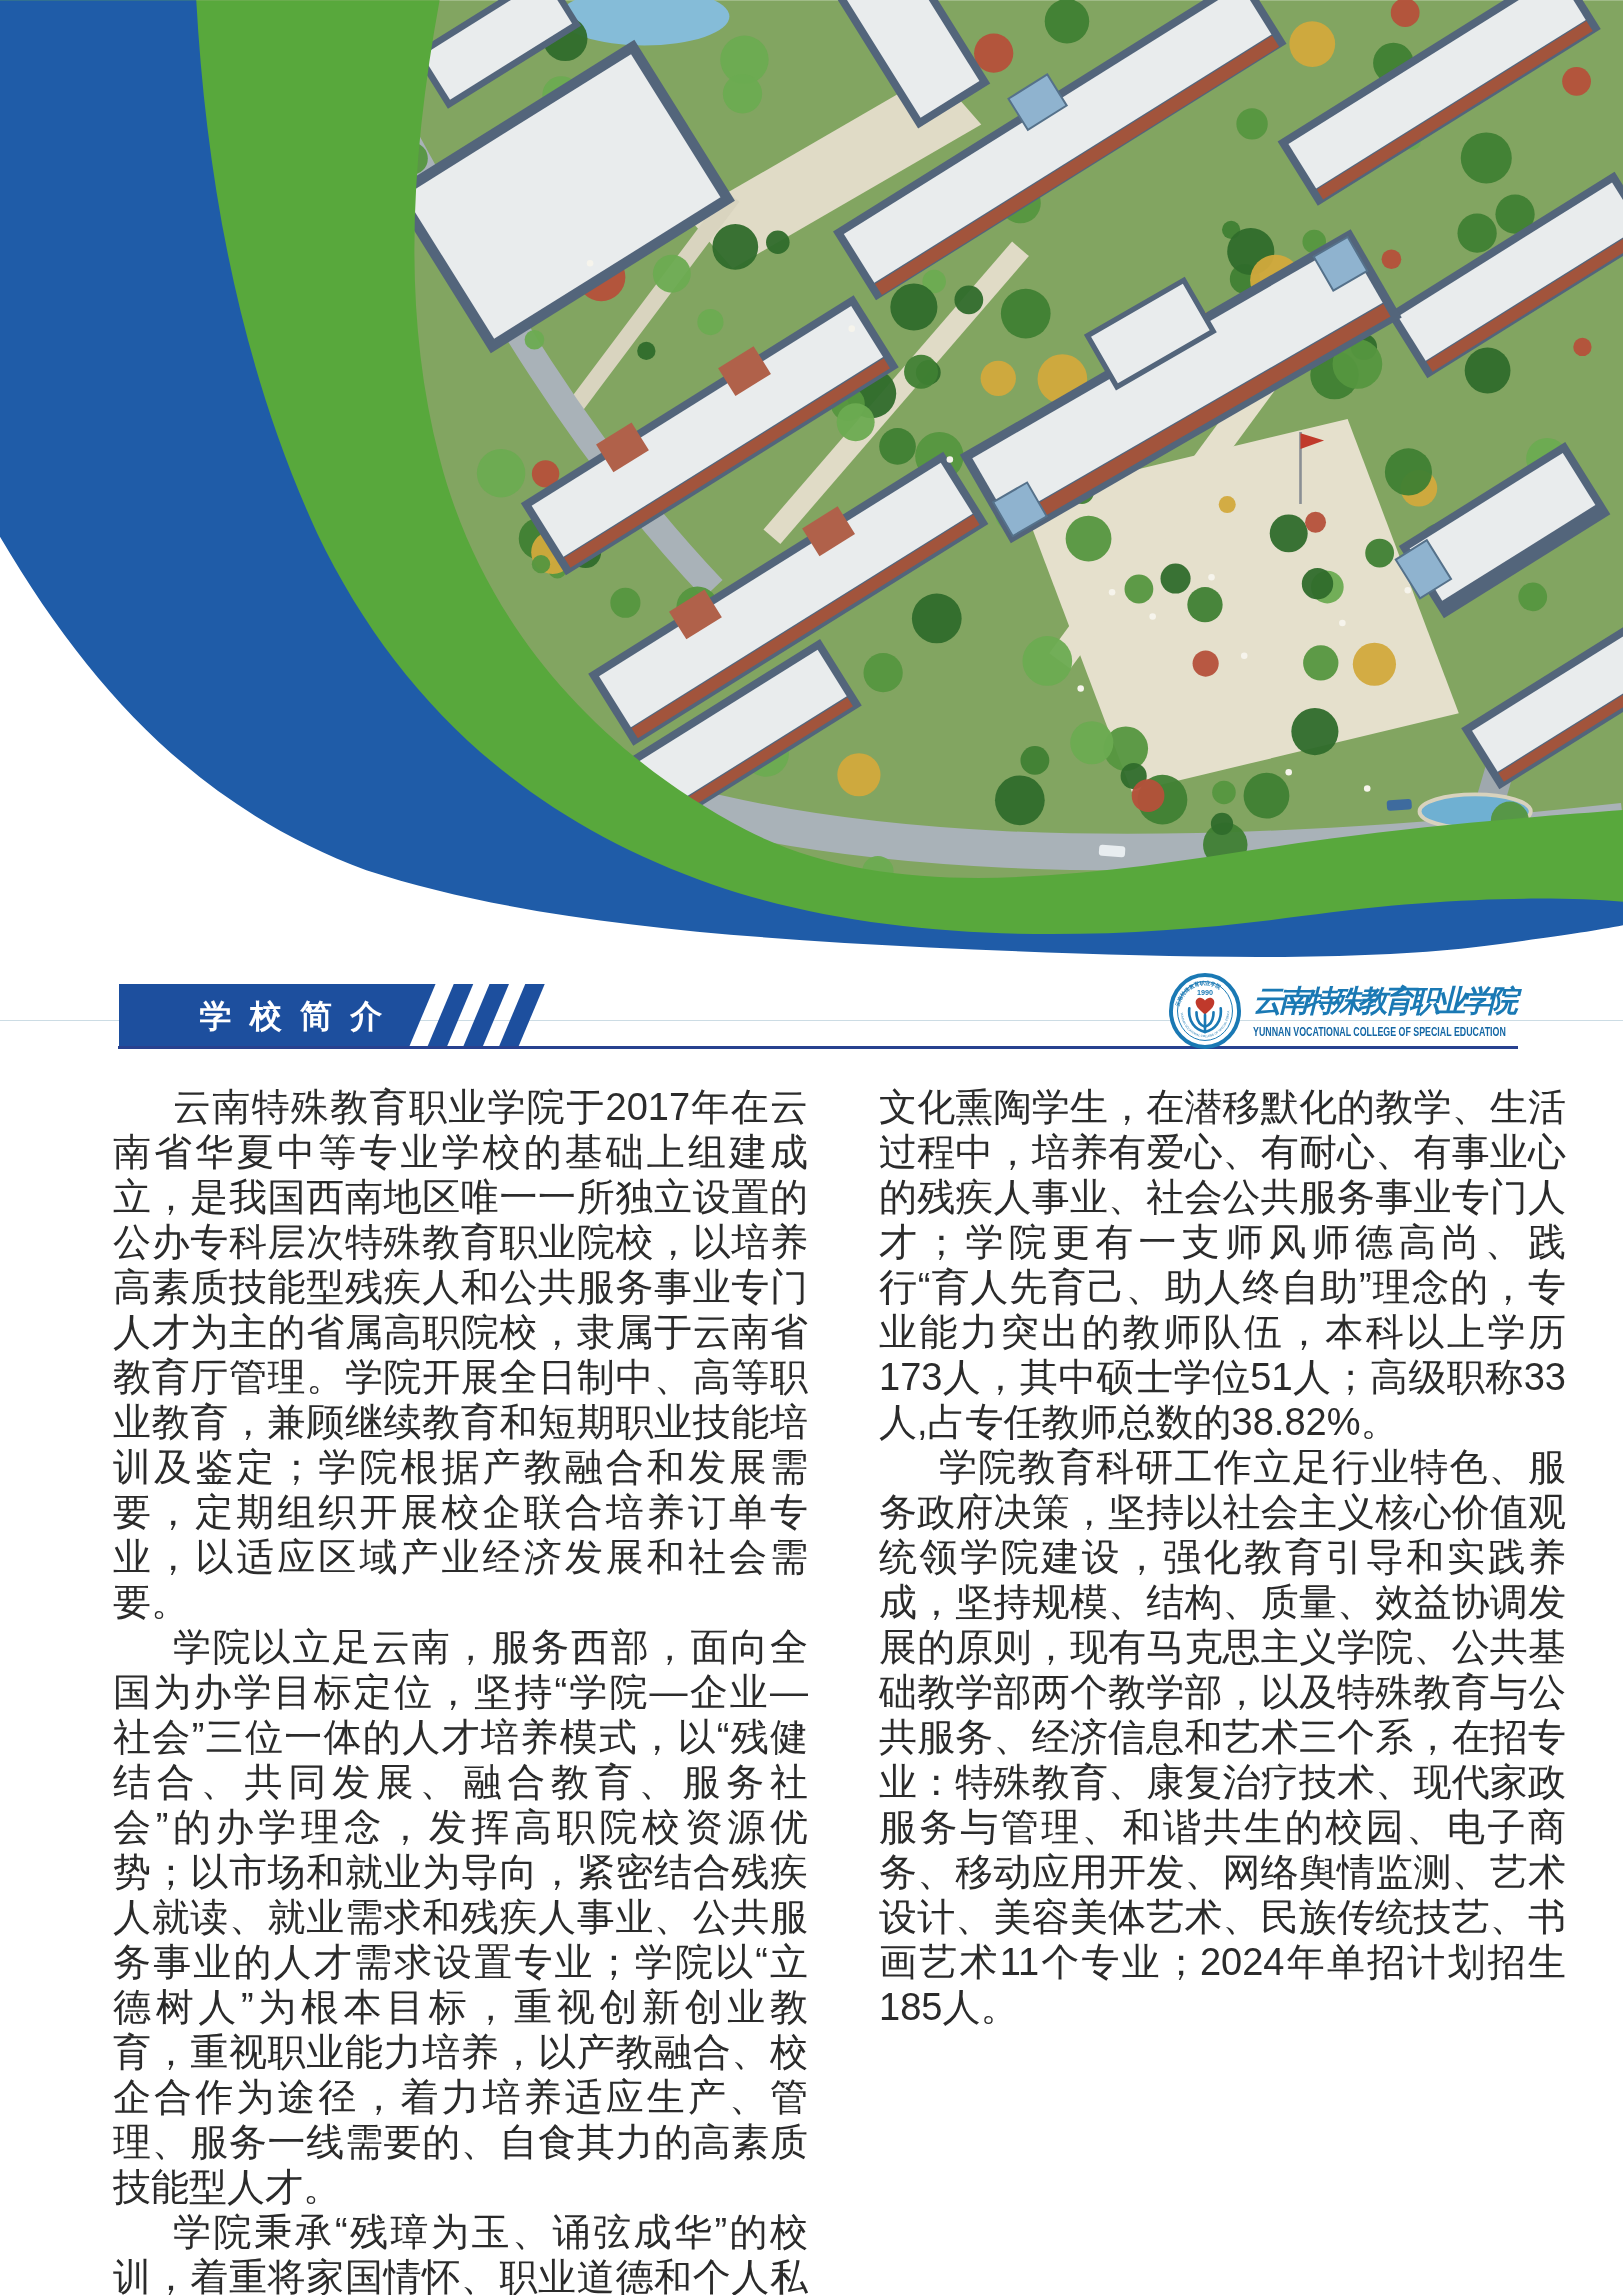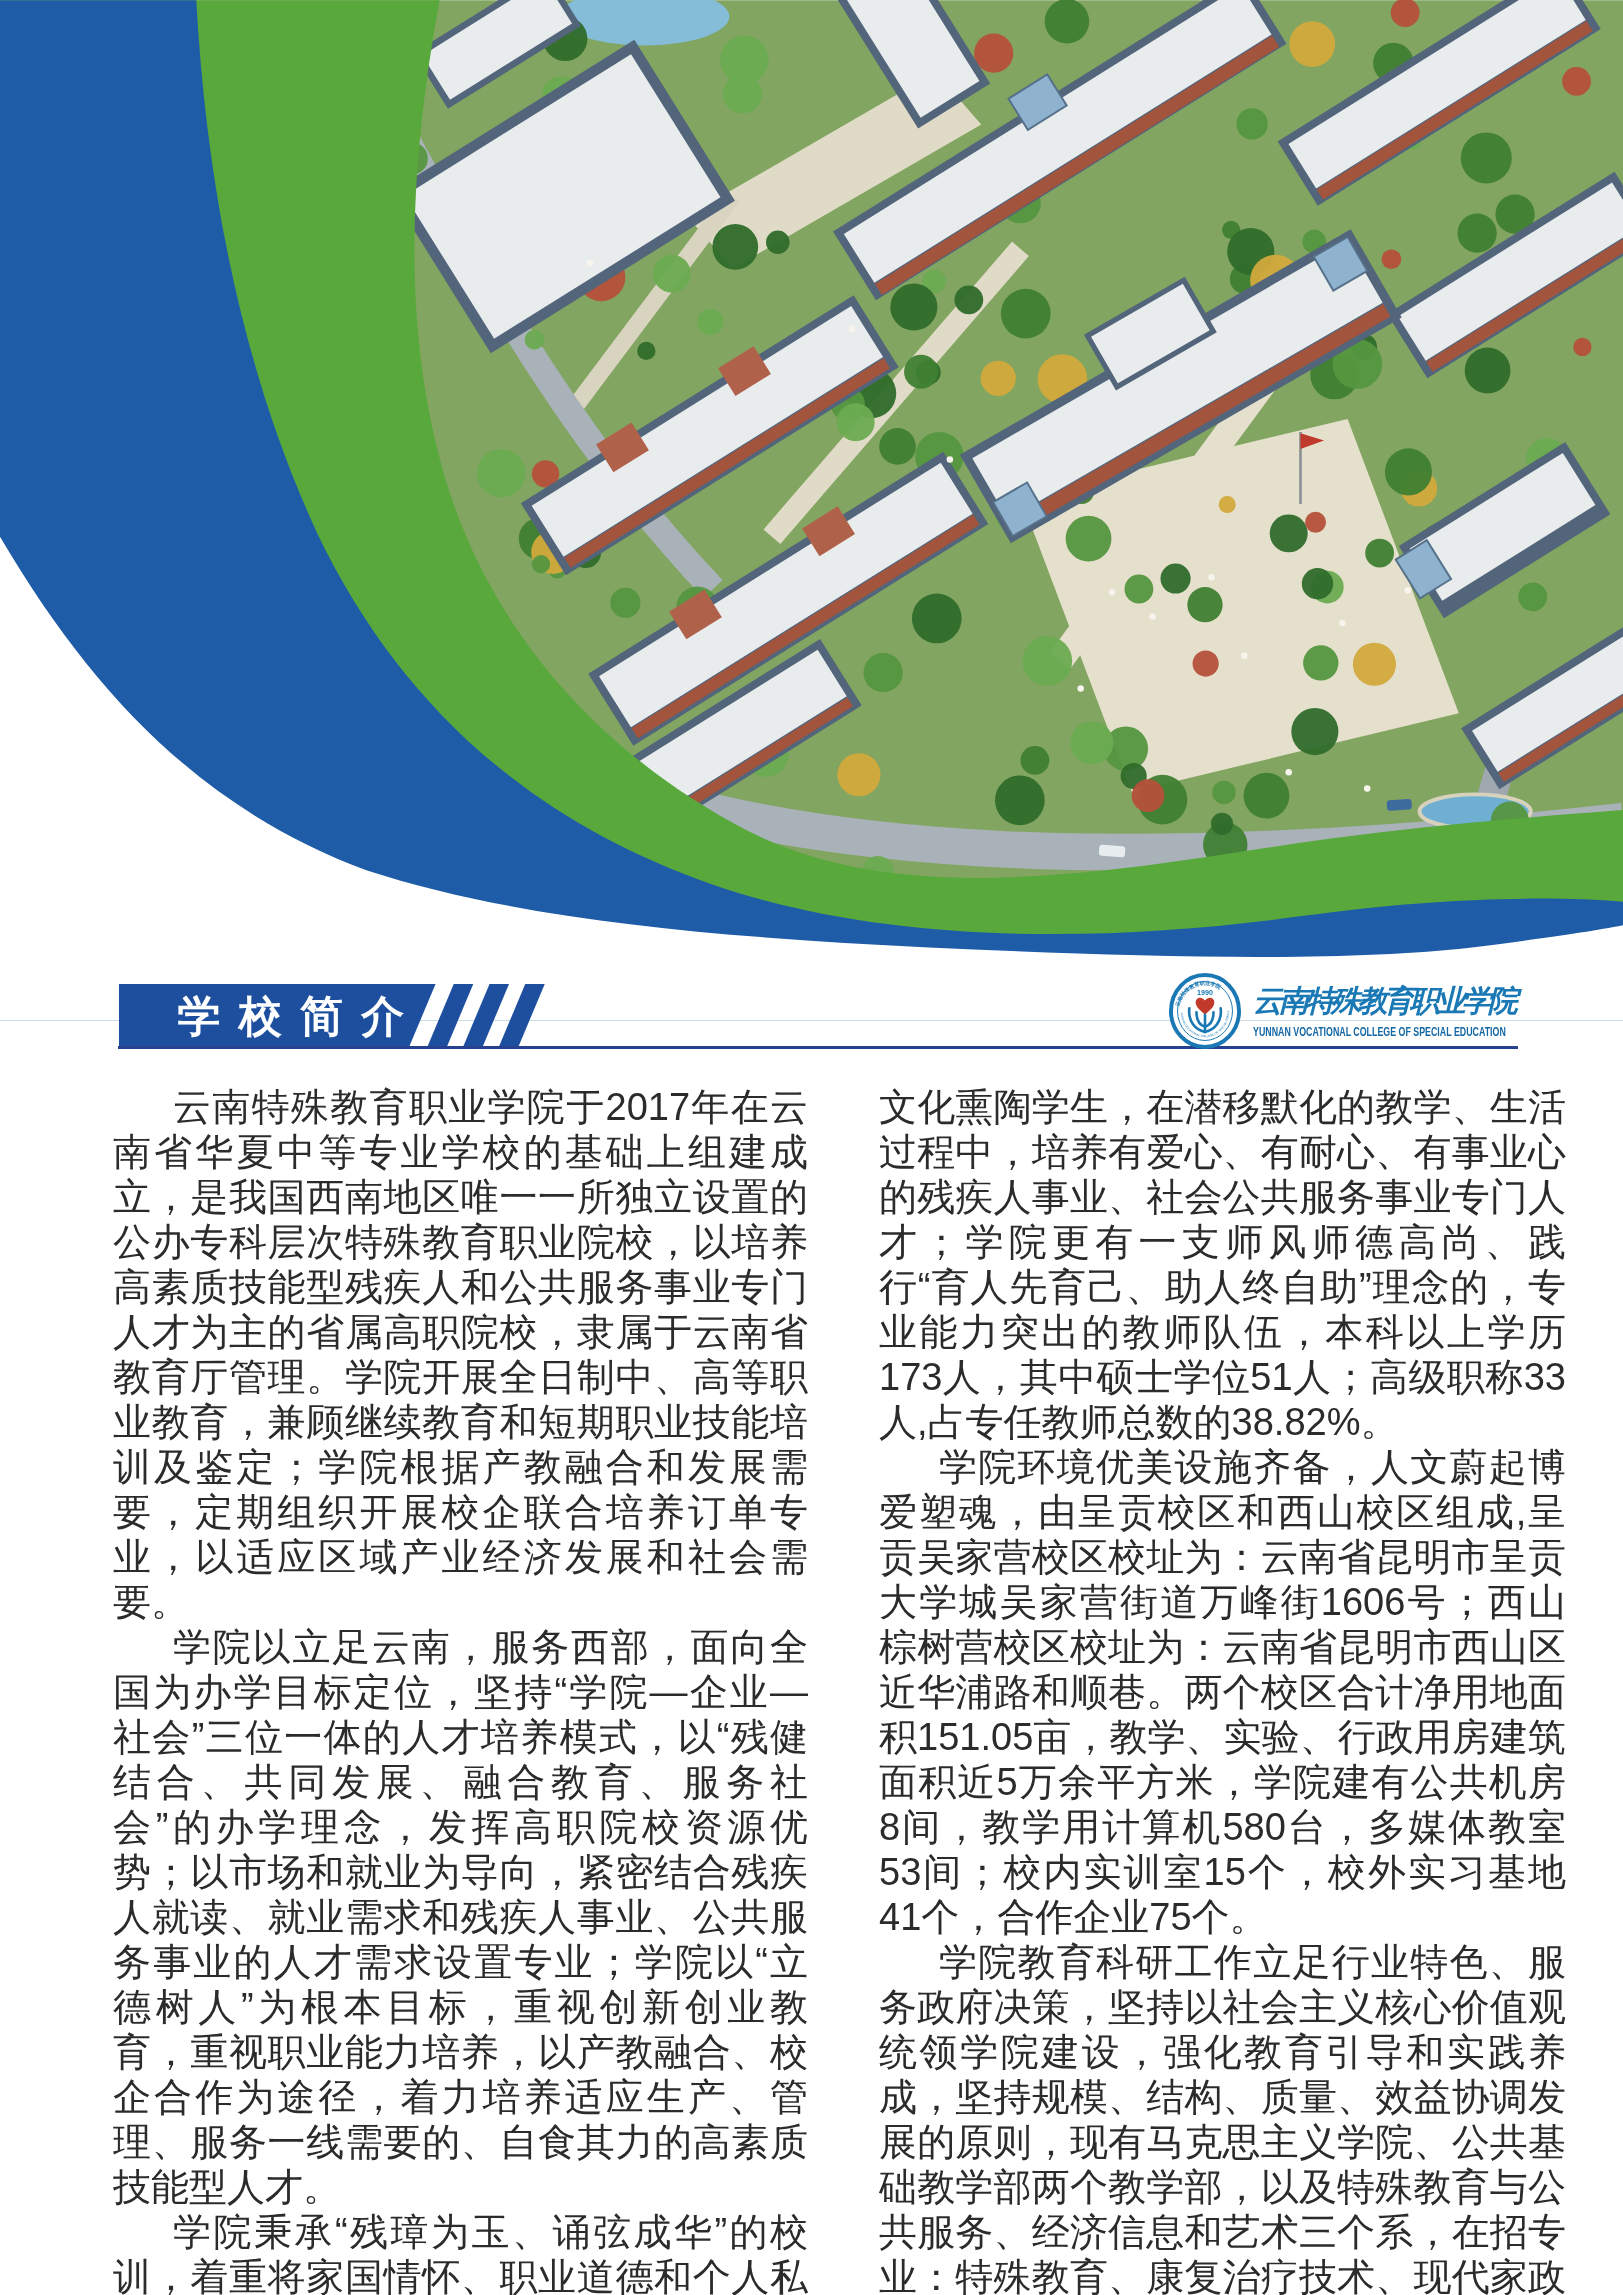--- a/index.html
+++ b/index.html
@@ -4,21 +4,21 @@
 <style>
   html,body{margin:0;padding:0;background:#ffffff;}
   .page{position:relative;width:1623px;height:2295px;background:#ffffff;overflow:hidden;
         font-family:"Liberation Sans",sans-serif;}
   
   .hero{position:absolute;left:0;top:0;width:1623px;height:1021px;}
   
   .banner-wrap{position:absolute;left:111px;top:984px;width:497px;height:65px;}
   .banner-svg{position:absolute;left:0;top:0;}
   .banner-title{position:absolute;left:58px;top:0;width:262px;height:65px;line-height:65px;
-        text-align:center;color:#ffffff;font-size:43px;font-weight:bold;letter-spacing:18.3px;white-space:nowrap;}
+        text-align:center;color:#ffffff;font-size:32px;font-weight:bold;letter-spacing:18.3px;white-space:nowrap;}
   .rule-line{position:absolute;left:118px;top:1046px;width:1400px;height:3.3px;background:#28418f;}
   
   .logo{position:absolute;left:1169px;top:968px;width:366px;height:92px;}
   .logo-seal{position:absolute;left:0;top:5.2px;}
   .logo-zh{position:absolute;left:84px;top:11.8px;width:275px;height:41px;line-height:41px;
         font-size:30px;font-weight:bold;letter-spacing:-3.9px;color:#1a79b4;white-space:nowrap;
         font-style:italic;}
   .logo-en{position:absolute;left:84px;top:56px;font-size:13px;font-weight:bold;color:#1467a5;
         white-space:nowrap;transform:scaleX(.68);transform-origin:0 0;}
   
@@ -341,18 +341,17 @@
     <div class="logo-en">YUNNAN VOCATIONAL COLLEGE OF SPECIAL EDUCATION</div>
   </div>
 
   <div class="col col-left">
     <p>云南特殊教育职业学院于2017年在云南省华夏中等专业学校的基础上组建成立，是我国西南地区唯一一所独立设置的公办专科层次特殊教育职业院校，以培养高素质技能型残疾人和公共服务事业专门人才为主的省属高职院校，隶属于云南省教育厅管理。学院开展全日制中、高等职业教育，兼顾继续教育和短期职业技能培训及鉴定；学院根据产教融合和发展需要，定期组织开展校企联合培养订单专业，以适应区域产业经济发展和社会需要。</p>
     <p>学院以立足云南，服务西部，面向全国为办学目标定位，坚持“学院—企业—社会”三位一体的人才培养模式，以“残健结合、共同发展、融合教育、服务社会”的办学理念，发挥高职院校资源优势；以市场和就业为导向，紧密结合残疾人就读、就业需求和残疾人事业、公共服务事业的人才需求设置专业；学院以“立德树人”为根本目标，重视创新创业教育，重视职业能力培养，以产教融合、校企合作为途径，着力培养适应生产、管理、服务一线需要的、自食其力的高素质技能型人才。</p>
     <p>学院秉承“残璋为玉、诵弦成华”的校训，着重将家国情怀、职业道德和个人私德的思想政治教育贯穿培养全过程，鼓励和帮助学生自强自立，通过职业技能的学习，回归主流社会成为自食其力的高技能人才；学院以“残健融合、互助共进”为理念，构建高品质智慧校园和无障碍环境，着力打造助残共享和谐校园，以助残扶弱、和谐共生的校园</p>
   </div>
   <div class="col col-right">
     <p class="no-indent">文化熏陶学生，在潜移默化的教学、生活过程中，培养有爱心、有耐心、有事业心的残疾人事业、社会公共服务事业专门人才；学院更有一支师风师德高尚、践行“育人先育己、助人终自助”理念的，专业能力突出的教师队伍，本科以上学历173人，其中硕士学位51人；高级职称33人,占专任教师总数的38.82%。</p>
-    <p>学院环境优美设施齐备，人文蔚起博爱塑魂，由呈贡校区和西山校区组成,呈贡吴家营校区校址为：云南省昆明市呈贡大学城吴家营街道万峰街1606号；西山棕树营校区校址为：云南省昆明市西山区近华浦路和顺巷。两个校区合计净用地面积151.05亩，教学、实验、行政用房建筑面积近5万余平方米，学院建有公共机房8间，教学用计算机580台，多媒体教室53间；校内实训室15个，校外实习基地41个，合作企业75个。</p>
     <p>学院教育科研工作立足行业特色、服务政府决策，坚持以社会主义核心价值观统领学院建设，强化教育引导和实践养成，坚持规模、结构、质量、效益协调发展的原则，现有马克思主义学院、公共基础教学部两个教学部，以及特殊教育与公共服务、经济信息和艺术三个系，在招专业：特殊教育、康复治疗技术、现代家政服务与管理、和谐共生的校园、电子商务、移动应用开发、网络舆情监测、艺术设计、美容美体艺术、民族传统技艺、书画艺术11个专业；2024年单招计划招生185人。</p>
   </div>
 
 </div>
 
 
 </body></html>

